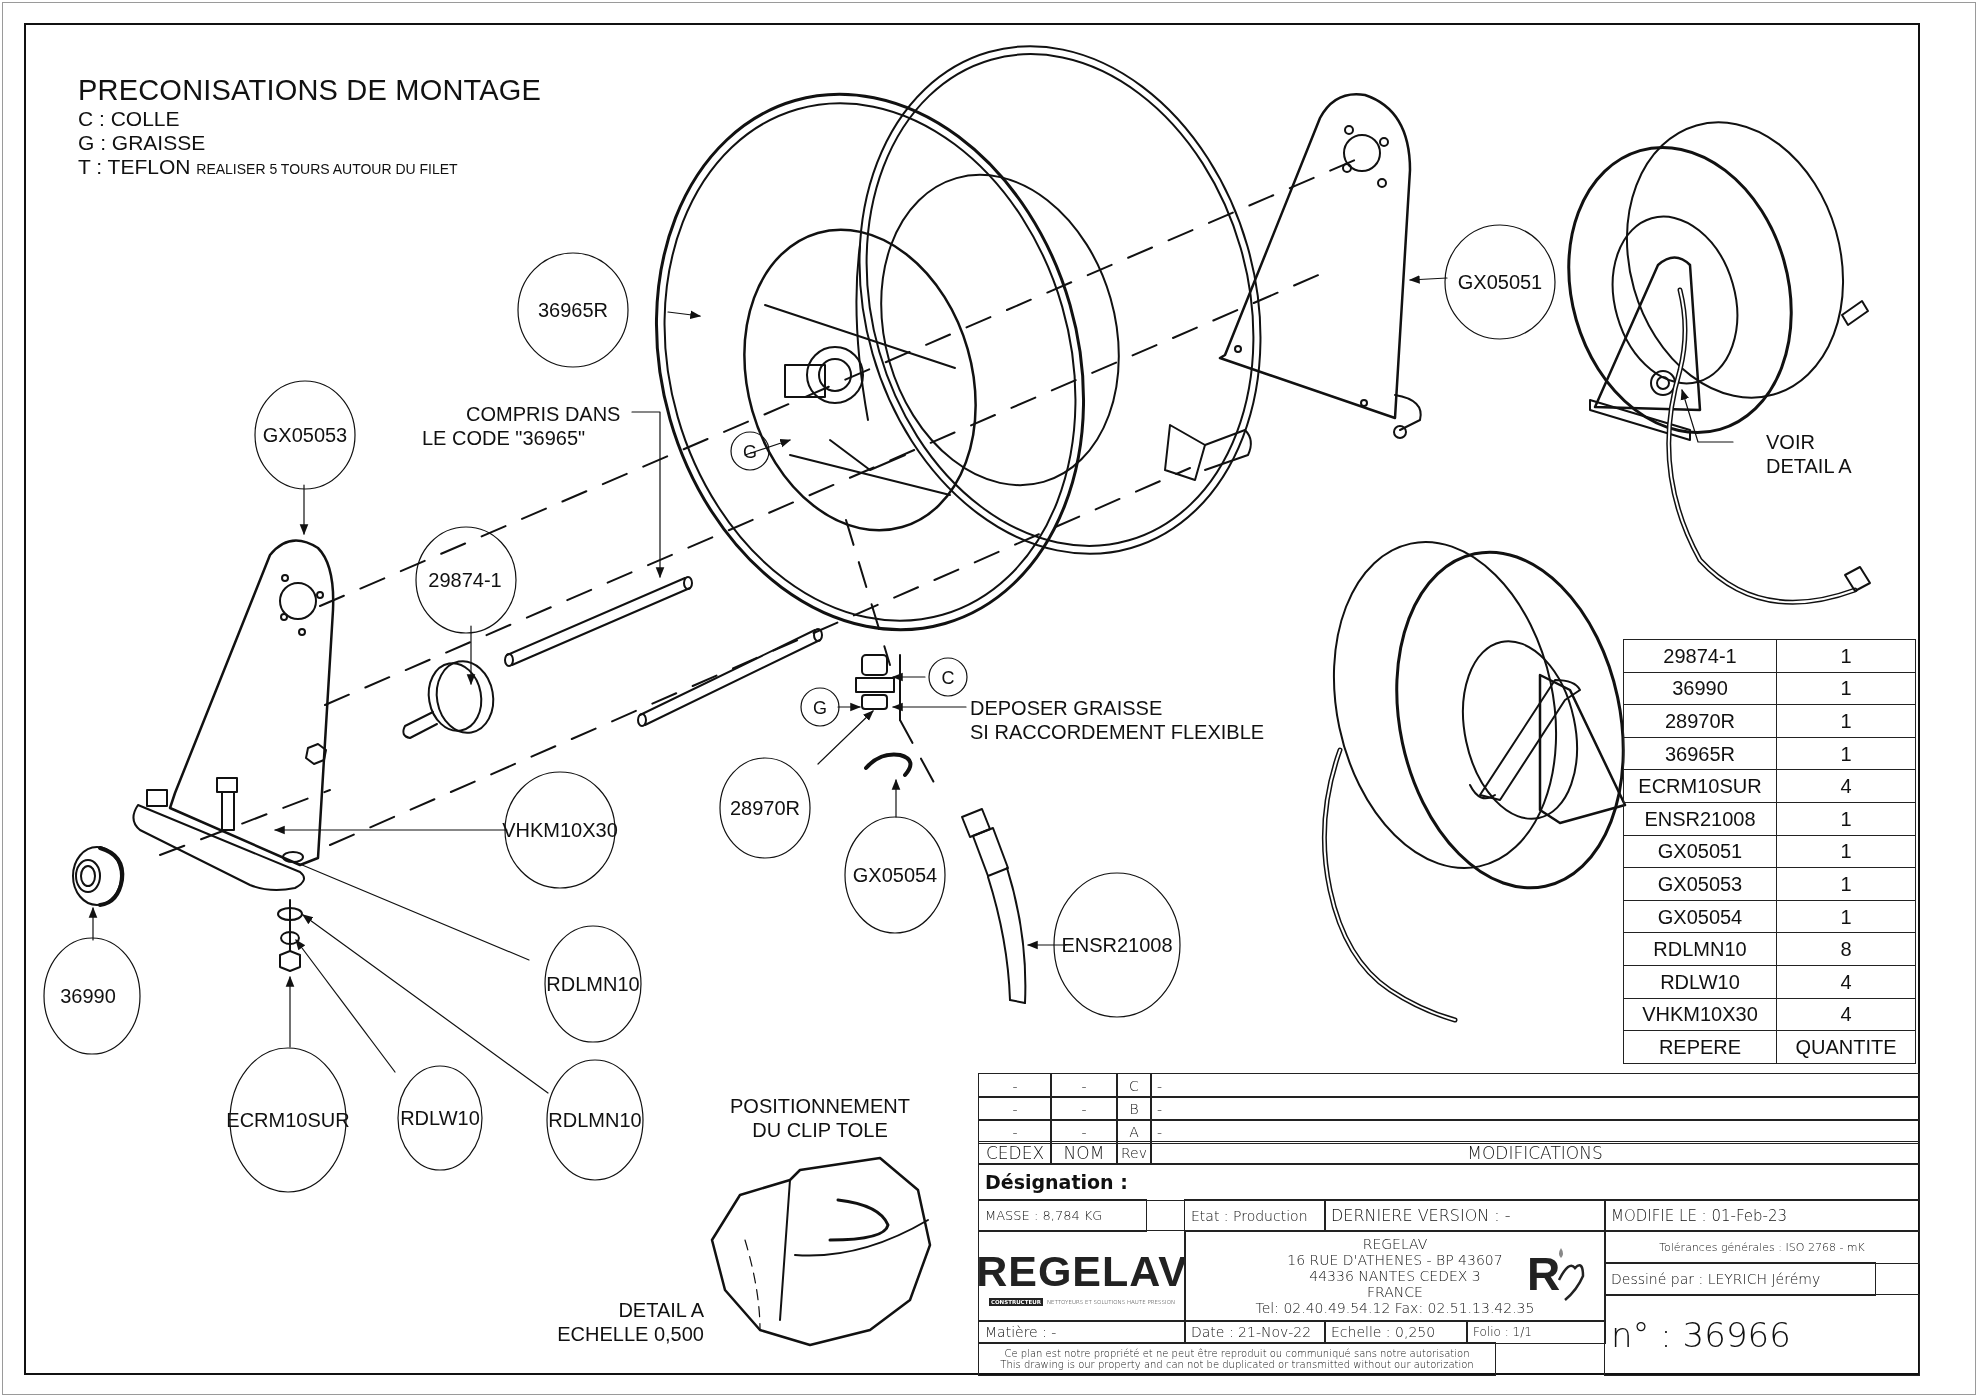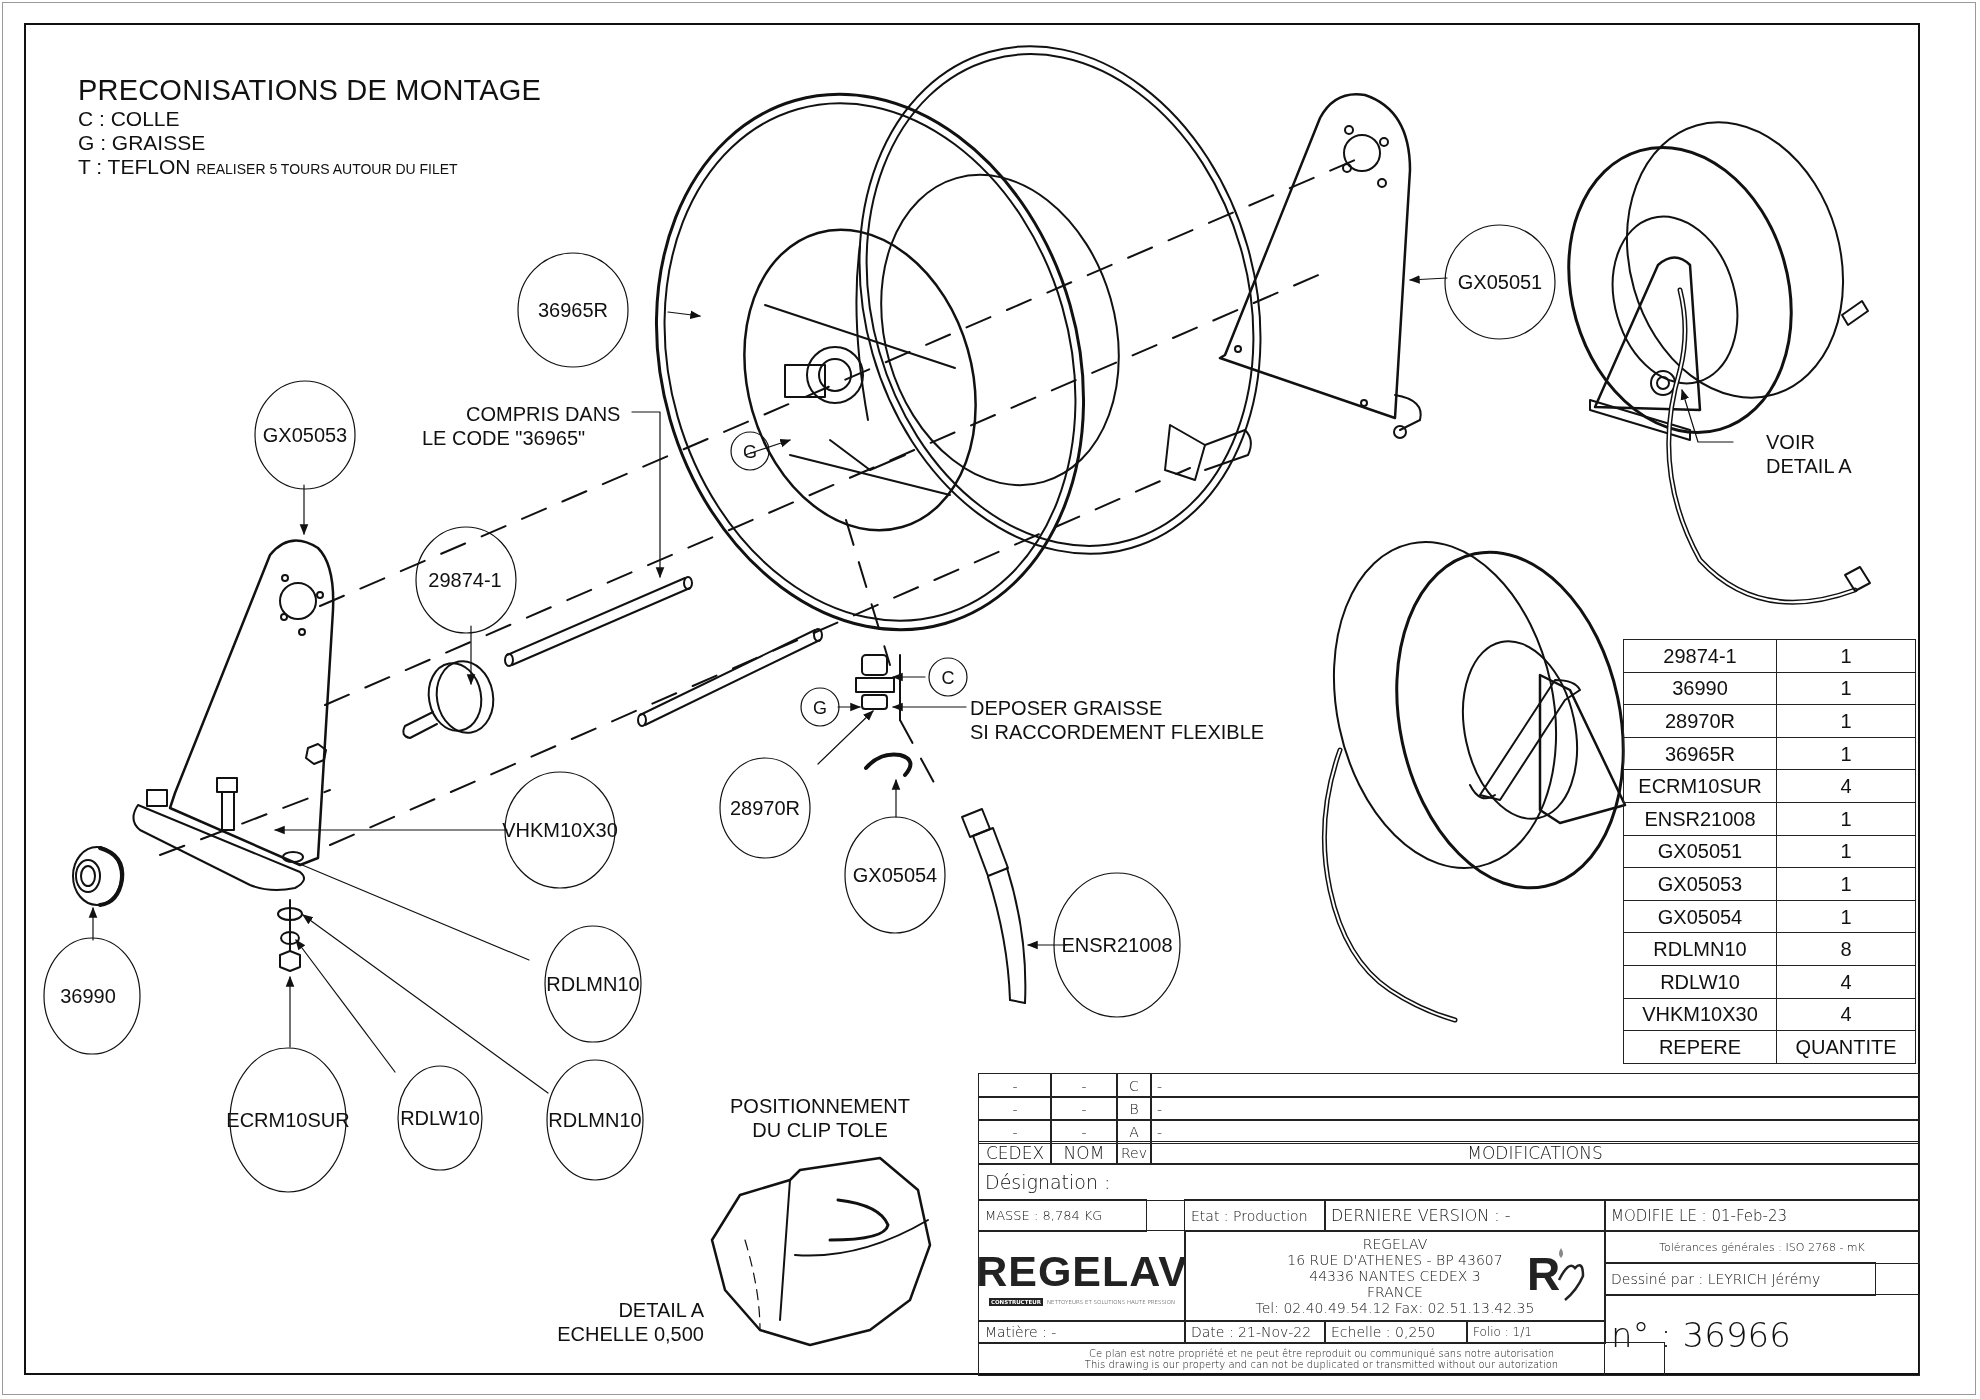--- a/index.html
+++ b/index.html
@@ -338,21 +338,21 @@
       <div class="tb-cell pl" style="left: 1150px; top: 1096px; width: 770px; height: 25px; font-size: 14px;">-</div>
       <div class="tb-cell center" style="left: 978px; top: 1119px; width: 74px; height: 25px; font-size: 14px;">-</div>
       <div class="tb-cell center" style="left: 1050px; top: 1119px; width: 68px; height: 25px; font-size: 14px;">-</div>
       <div class="tb-cell center" style="left: 1116px; top: 1119px; width: 36px; height: 25px; font-size: 14px;">A</div>
       <div class="tb-cell pl" style="left: 1150px; top: 1119px; width: 770px; height: 25px; font-size: 14px;">-</div>
     </div>
   <div class="tb-cell center" style="left:978px;top:1141px;width:74px;height:24px;font-size:17px;">CEDEX</div>
   <div class="tb-cell center" style="left:1050px;top:1141px;width:68px;height:24px;font-size:17px;">NOM</div>
   <div class="tb-cell center" style="left:1116px;top:1141px;width:36px;height:24px;font-size:14px;">Rev</div>
   <div class="tb-cell center" style="left:1150px;top:1141px;width:770px;height:24px;font-size:17px;">MODIFICATIONS</div>
-  <div class="tb-cell pl" style="left:978px;top:1163px;width:942px;height:38px;font-size:19px;">Désignation :</div>
+  <div class="tb-cell pl" style="left:978px;top:1163px;width:942px;height:38px;font-size:19px;font-weight:bold;">Désignation :</div>
 
   <div class="tb-cell pl" style="left:978px;top:1199px;width:169px;height:33px;font-size:13px;">MASSE : 8,784 KG</div>
   <div class="tb-cell pl" style="left:1184px;top:1199px;width:142px;height:33px;font-size:14px;">Etat : Production</div>
   <div class="tb-cell pl" style="left:1324px;top:1199px;width:282px;height:33px;font-size:16px;">DERNIERE VERSION : -</div>
   <div class="tb-cell pl" style="left:1604px;top:1199px;width:316px;height:33px;font-size:15px;">MODIFIE LE : 01-Feb-23</div>
 
   <div class="tb-cell" style="left:978px;top:1230px;width:208px;height:92px;flex-direction:column;justify-content:center;">
     <div class="logo">REGELAV</div>
     <div class="logo-sub">
       <span class="tag">CONSTRUCTEUR</span>
@@ -373,17 +373,17 @@
   </svg>
   <div class="tb-cell center" style="left:1604px;top:1230px;width:316px;height:34px;font-size:11px;">Tolérances générales : ISO 2768 - mK</div>
   <div class="tb-cell pl" style="left:1604px;top:1262px;width:272px;height:34px;font-size:14px;">Dessiné par : LEYRICH Jérémy</div>
 
   <div class="tb-cell pl" style="left:978px;top:1320px;width:208px;height:24px;font-size:14px;">Matière : -</div>
   <div class="tb-cell pl" style="left:1184px;top:1320px;width:142px;height:24px;font-size:14px;">Date : 21-Nov-22</div>
   <div class="tb-cell pl" style="left:1324px;top:1320px;width:144px;height:24px;font-size:14px;">Echelle : 0,250</div>
   <div class="tb-cell pl" style="left:1466px;top:1320px;width:140px;height:24px;font-size:12px;">Folio : 1/1</div>
   <div class="tb-cell pl" style="left:1604px;top:1294px;width:316px;height:82px;font-size:34px;">n° : 36966</div>
 
-  <div class="tb-cell" style="left:978px;top:1342px;width:687px;height:34px;flex-direction:column;justify-content:center;font-size:10px;line-height:11px;">
+  <div class="tb-cell" style="left:978px;top:1342px;width:518px;height:34px;flex-direction:column;justify-content:center;font-size:10px;line-height:11px;">
     <div>Ce plan est notre propriété et ne peut être reproduit ou communiqué sans notre autorisation</div>
     <div>This drawing is our property and can not be duplicated or transmitted without our autorization</div>
   </div>
 </div>
 
 </body></html>

